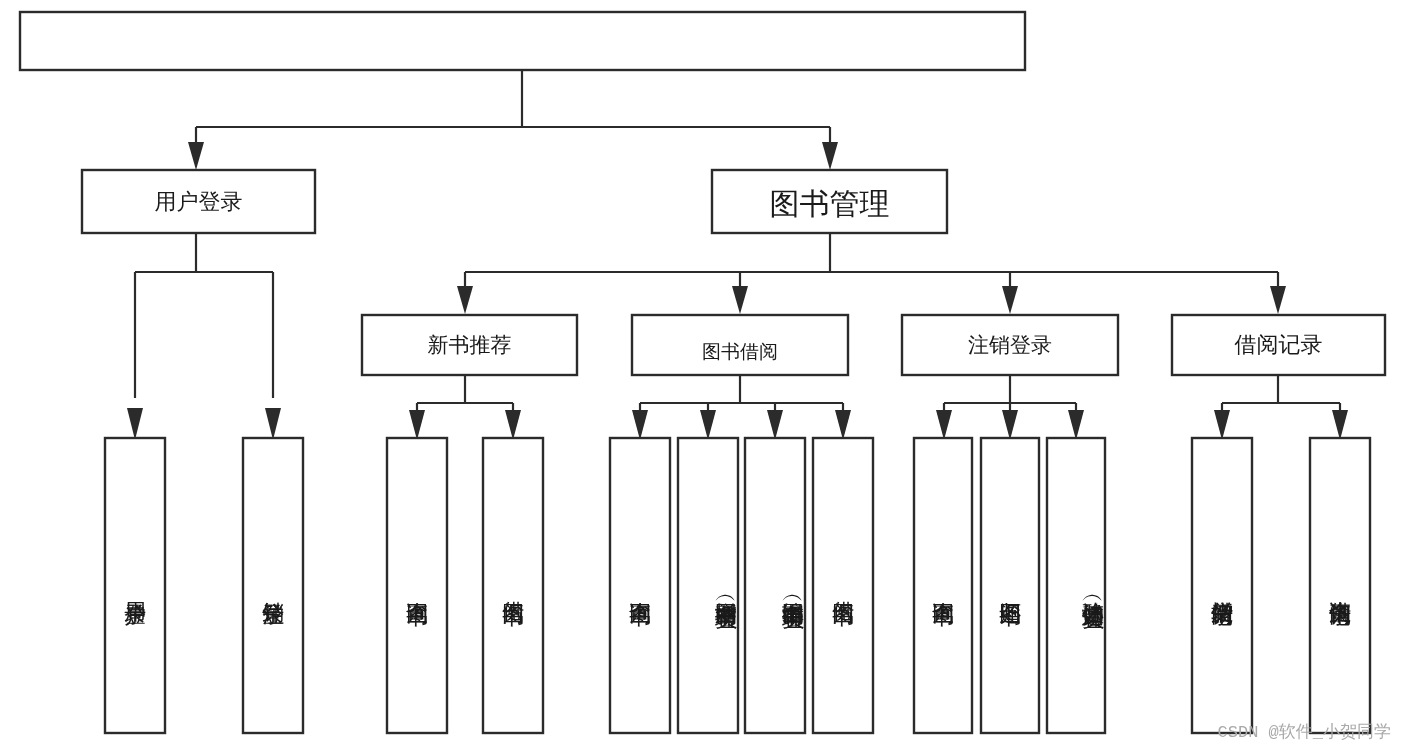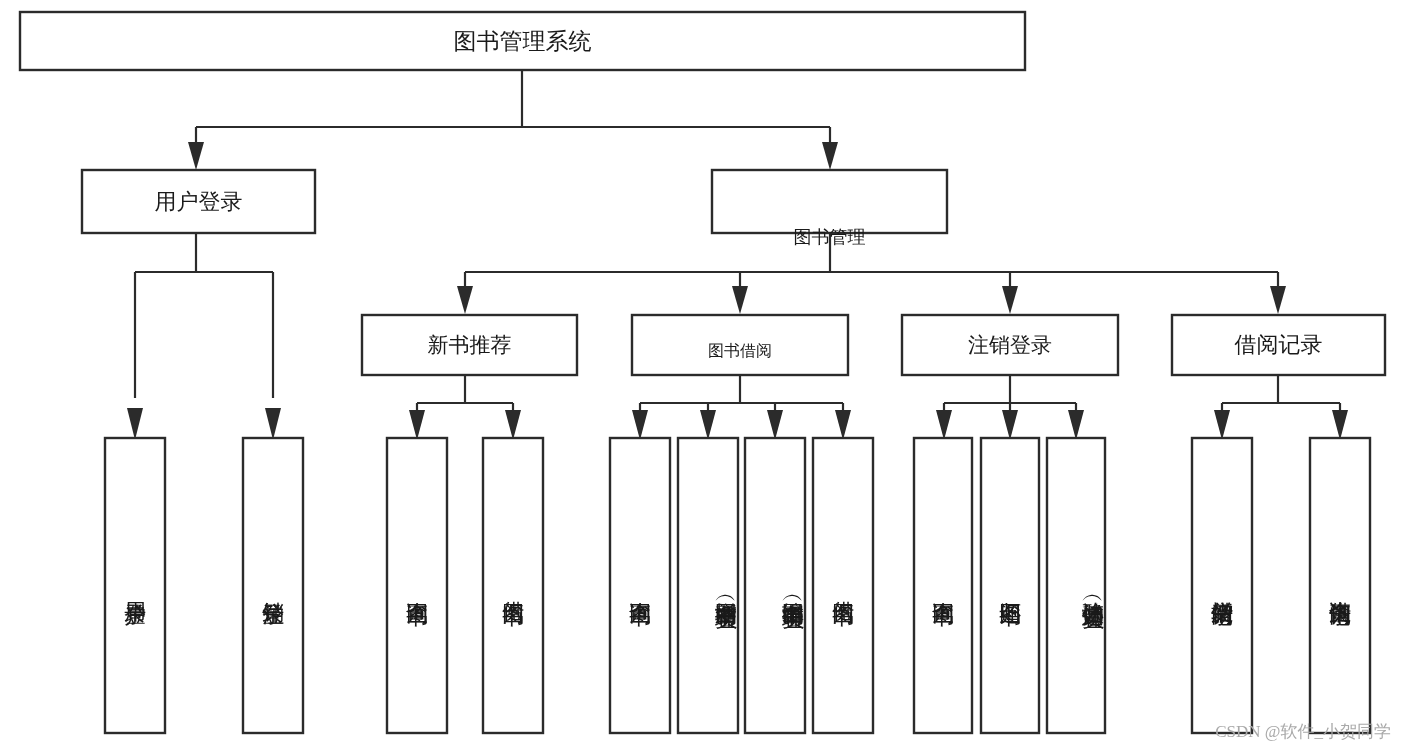--- a/index.html
+++ b/index.html
@@ -66,21 +66,21 @@
     align-items: center;
     justify-content: center;
     text-align: center;
     white-space: nowrap;
     pointer-events: none;
   }
   .watermark {
     position: absolute;
     right: 14px;
     bottom: 4px;
-    font-family: Liberation Serif, serif;
+    font-family: Liberation Mono, monospace;
     font-size: 17px;
     color: #a9a9a9;
     white-space: nowrap;
     pointer-events: none;
   }
 </style>
 </head>
 <body>
 
 <div id="diagram-root">
@@ -190,27 +190,26 @@
     <rect class="node-box" x="813" y="438" width="60" height="295"></rect>
 
     <rect class="node-box" x="914" y="438" width="58" height="295"></rect>
     <rect class="node-box" x="981" y="438" width="58" height="295"></rect>
     <rect class="node-box" x="1047" y="438" width="58" height="295"></rect>
 
     <rect class="node-box" x="1192" y="438" width="60" height="295"></rect>
     <rect class="node-box" x="1310" y="438" width="60" height="295"></rect>
   </svg>
 
-  <div class="horizontal-label" style="left:20px; top:12px; width:1005px; height:58px; font-size:23px;">图书管理系统</div>
 
   <div class="horizontal-label" style="left:82px; top:170px; width:233px; height:63px; font-size:22px;">用户登录</div>
-  <div class="horizontal-label" style="left:712px; top:170px; width:235px; height:69px; font-size:18px;margin-top:32px;">图书管理</div>
+  <div class="horizontal-label" style="left:712px; top:170px; width:235px; height:69px; font-size:30px;">图书管理</div>
 
   <div class="horizontal-label" style="left:362px; top:315px; width:215px; height:60px; font-size:21px;">新书推荐</div>
-  <div class="horizontal-label" style="left:632px; top:315px; width:216px; height:73px; font-size:16px;text-align:center;">图书借阅</div>
+  <div class="horizontal-label" style="left:632px; top:315px; width:216px; height:73px; font-size:19px;text-align:center;">图书借阅</div>
   <div class="horizontal-label" style="left:902px; top:315px; width:216px; height:60px; font-size:21px;">注销登录</div>
   <div class="horizontal-label" style="left:1172px; top:315px; width:213px; height:60px; font-size:22px;">借阅记录</div>
 
   <div class="vertical-label" style="left:105px; top:438px; width:60px; height:295px;">用户登录</div>
   <div class="vertical-label" style="left:243px; top:438px; width:60px; height:295px;">注销登录</div>
 
   <div class="vertical-label" style="left:387px; top:438px; width:60px; height:295px;">查询图书</div>
   <div class="vertical-label" style="left:483px; top:438px; width:60px; height:295px;">借阅图书</div>
 
   <div class="vertical-label" style="left:610px; top:438px; width:60px; height:295px;">查询图书</div>

